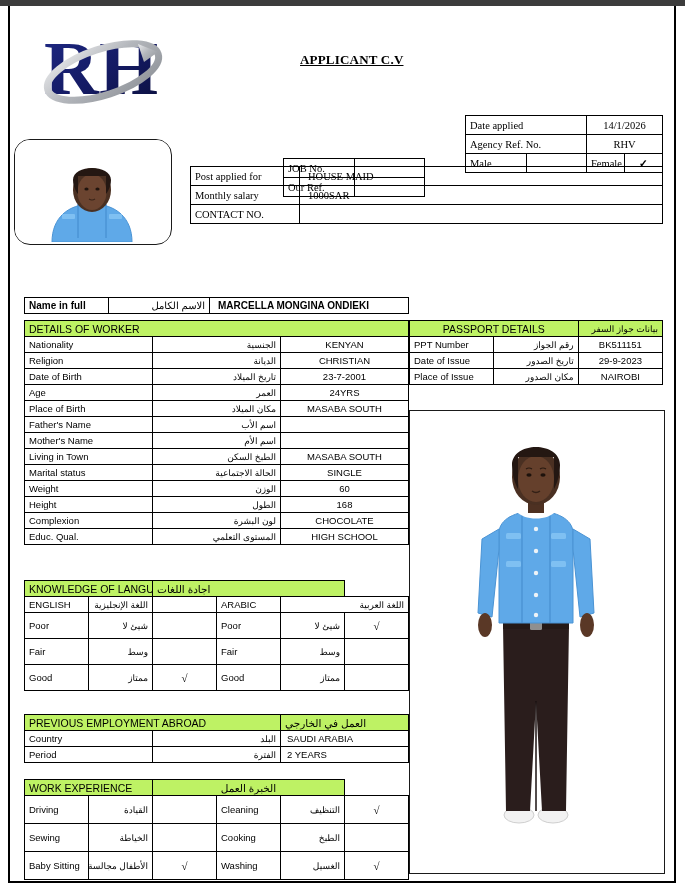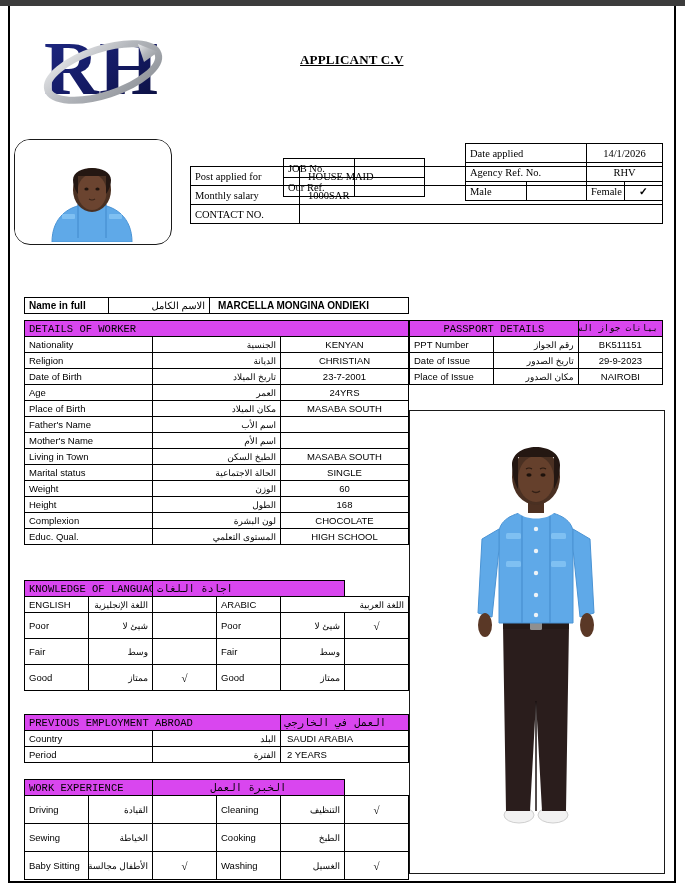--- a/index.html
+++ b/index.html
@@ -87,21 +87,20 @@
     left: 283px; top: 133px;
     width: 142px;
     margin-top: 25px;
   }
   .t-jobno td.lab { width: 62px; }
 
   .t-dateapplied {
     position: absolute;
     left: 465px; top: 115px;
     width: 198px;
-    margin-top: 28px;
   }
   .t-dateapplied td.lab  { width: 112px; }
   .t-dateapplied td.val  { text-align: center; }
   .t-dateapplied td.mlab { width: 60px; }
   .t-dateapplied td.mval { width: 52px; }
   .t-dateapplied td.flab { width: 56px; text-align: right; padding-right: 6px;}
   .t-dateapplied td.fval { width: 30px; text-align: center; font-weight: bold; }
 
   .t-post {
     position: absolute;
@@ -120,23 +119,22 @@
   }
   table.s td {
     border: 1px solid #000;
     padding: 0 4px;
     height: 15px;
     vertical-align: middle;
     overflow: hidden;
     white-space: nowrap;
   }
   .hdr {
-    background: #d946ef;
+    background: #bef264;
     font-size: 10.5px;
-    font-family: Liberation Mono, monospace;
   }
   .ar {
     font-size: 9px;
     direction: rtl;
     text-align: right;
   }
   .ctr { text-align: center; }
   .b   { font-weight: bold; }
   .tick { text-align: center; font-family: "Liberation Serif", serif; font-size: 11px; }
 

